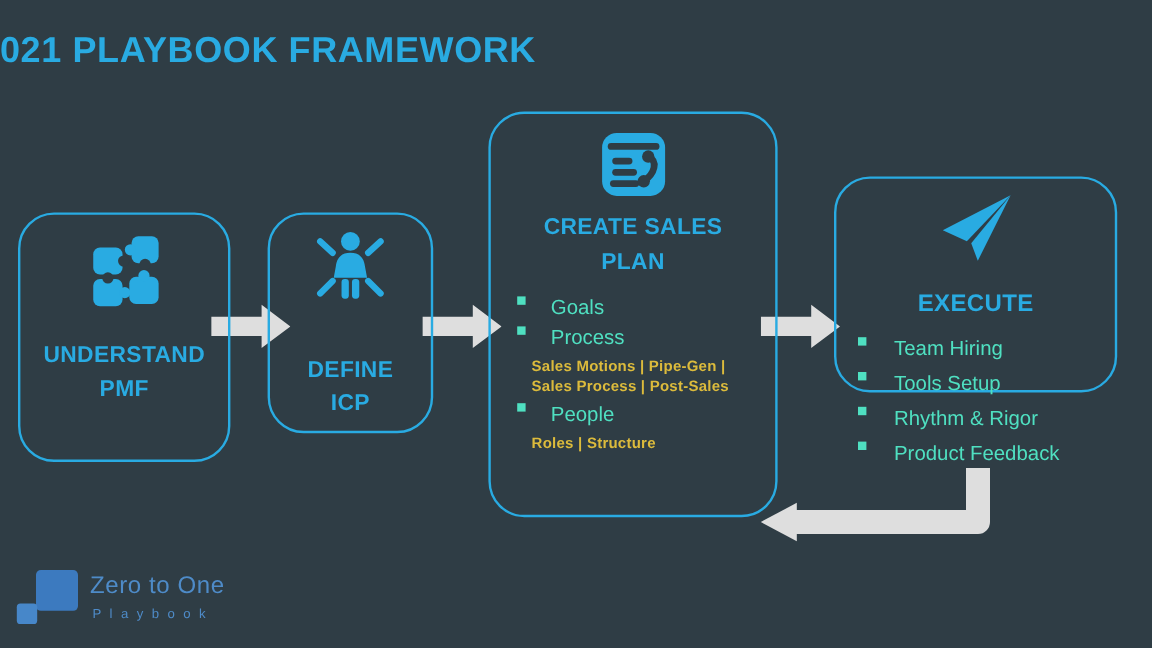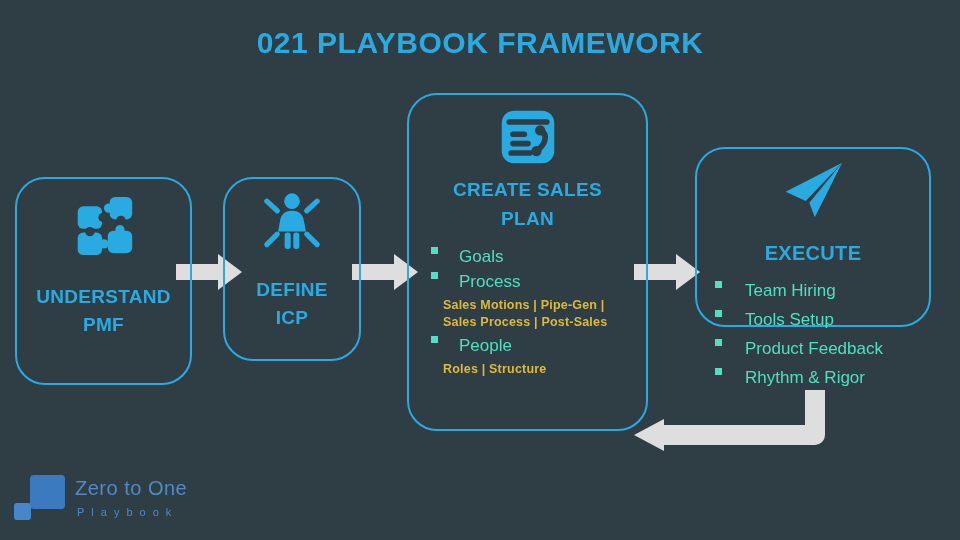--- a/index.html
+++ b/index.html
@@ -15,21 +15,21 @@
   html,body{width:960px;height:540px;overflow:hidden;}
   body{
     background:var(--bg);
     font-family:"Liberation Sans", sans-serif;
     position:relative;
   }
   .stage{position:absolute;left:0;top:0;width:960px;height:540px;}
 
   .slide-title{
     position:absolute;left:0;top:26px;width:960px;
-    text-align:center;color:var(--accent);
+    text-align:left;color:var(--accent);
     font-size:30px;font-weight:bold;letter-spacing:.5px;
   }
 
   .box{
     position:absolute;
     border:2.5px solid var(--accent);
     border-radius:30px;
     display:flex;flex-direction:column;align-items:center;
     background:transparent;
   }
@@ -40,21 +40,21 @@
 
   .box-title{
     color:var(--accent);font-weight:bold;font-size:19px;
     line-height:28px;text-align:center;letter-spacing:.3px;
   }
   .box-title span{display:block;}
 
   #box-pmf .icon-wrap{margin-top:16px;}
   #box-pmf .box-title{margin-top:26px;}
   #box-icp .icon-wrap{margin-top:10px;}
-  #box-icp .box-title{margin-top:21px;}
+  #box-icp .box-title{margin-top:40px;}
   #box-plan .icon-wrap{margin-top:12px;}
   #box-plan .box-title{margin-top:8px;line-height:29px;}
   #box-exec .icon-wrap{margin-top:10px;}
   #box-exec .box-title{margin-top:18px;font-size:20px;}
 
   .list{width:100%;margin-top:14px;}
   .item-row{display:flex;align-items:flex-start;padding-left:22px;margin-bottom:5px;}
   .bullet{width:7px;height:7px;background:var(--mint);margin-right:21px;flex:0 0 auto;}
   .item-label{color:var(--mint);font-size:17px;}
   .sub{
@@ -213,25 +213,25 @@
       <div class="item-row">
         <span class="bullet"></span>
         <span class="item-label">Team Hiring</span>
       </div>
       <div class="item-row">
         <span class="bullet"></span>
         <span class="item-label">Tools Setup</span>
       </div>
       <div class="item-row">
         <span class="bullet"></span>
+        <span class="item-label">Rhythm &amp; Rigor</span>
+      </div>
+      <div class="item-row">
+        <span class="bullet"></span>
         <span class="item-label">Product Feedback</span>
-      </div>
-      <div class="item-row">
-        <span class="bullet"></span>
-        <span class="item-label">Rhythm &amp; Rigor</span>
       </div>
     </div>
   </div>
 
   <div class="logo">
     <div class="logo-sq-big"></div>
     <div class="logo-sq-small"></div>
     <div class="logo-name">Zero to One</div>
     <div class="logo-sub">Playbook</div>
   </div>

